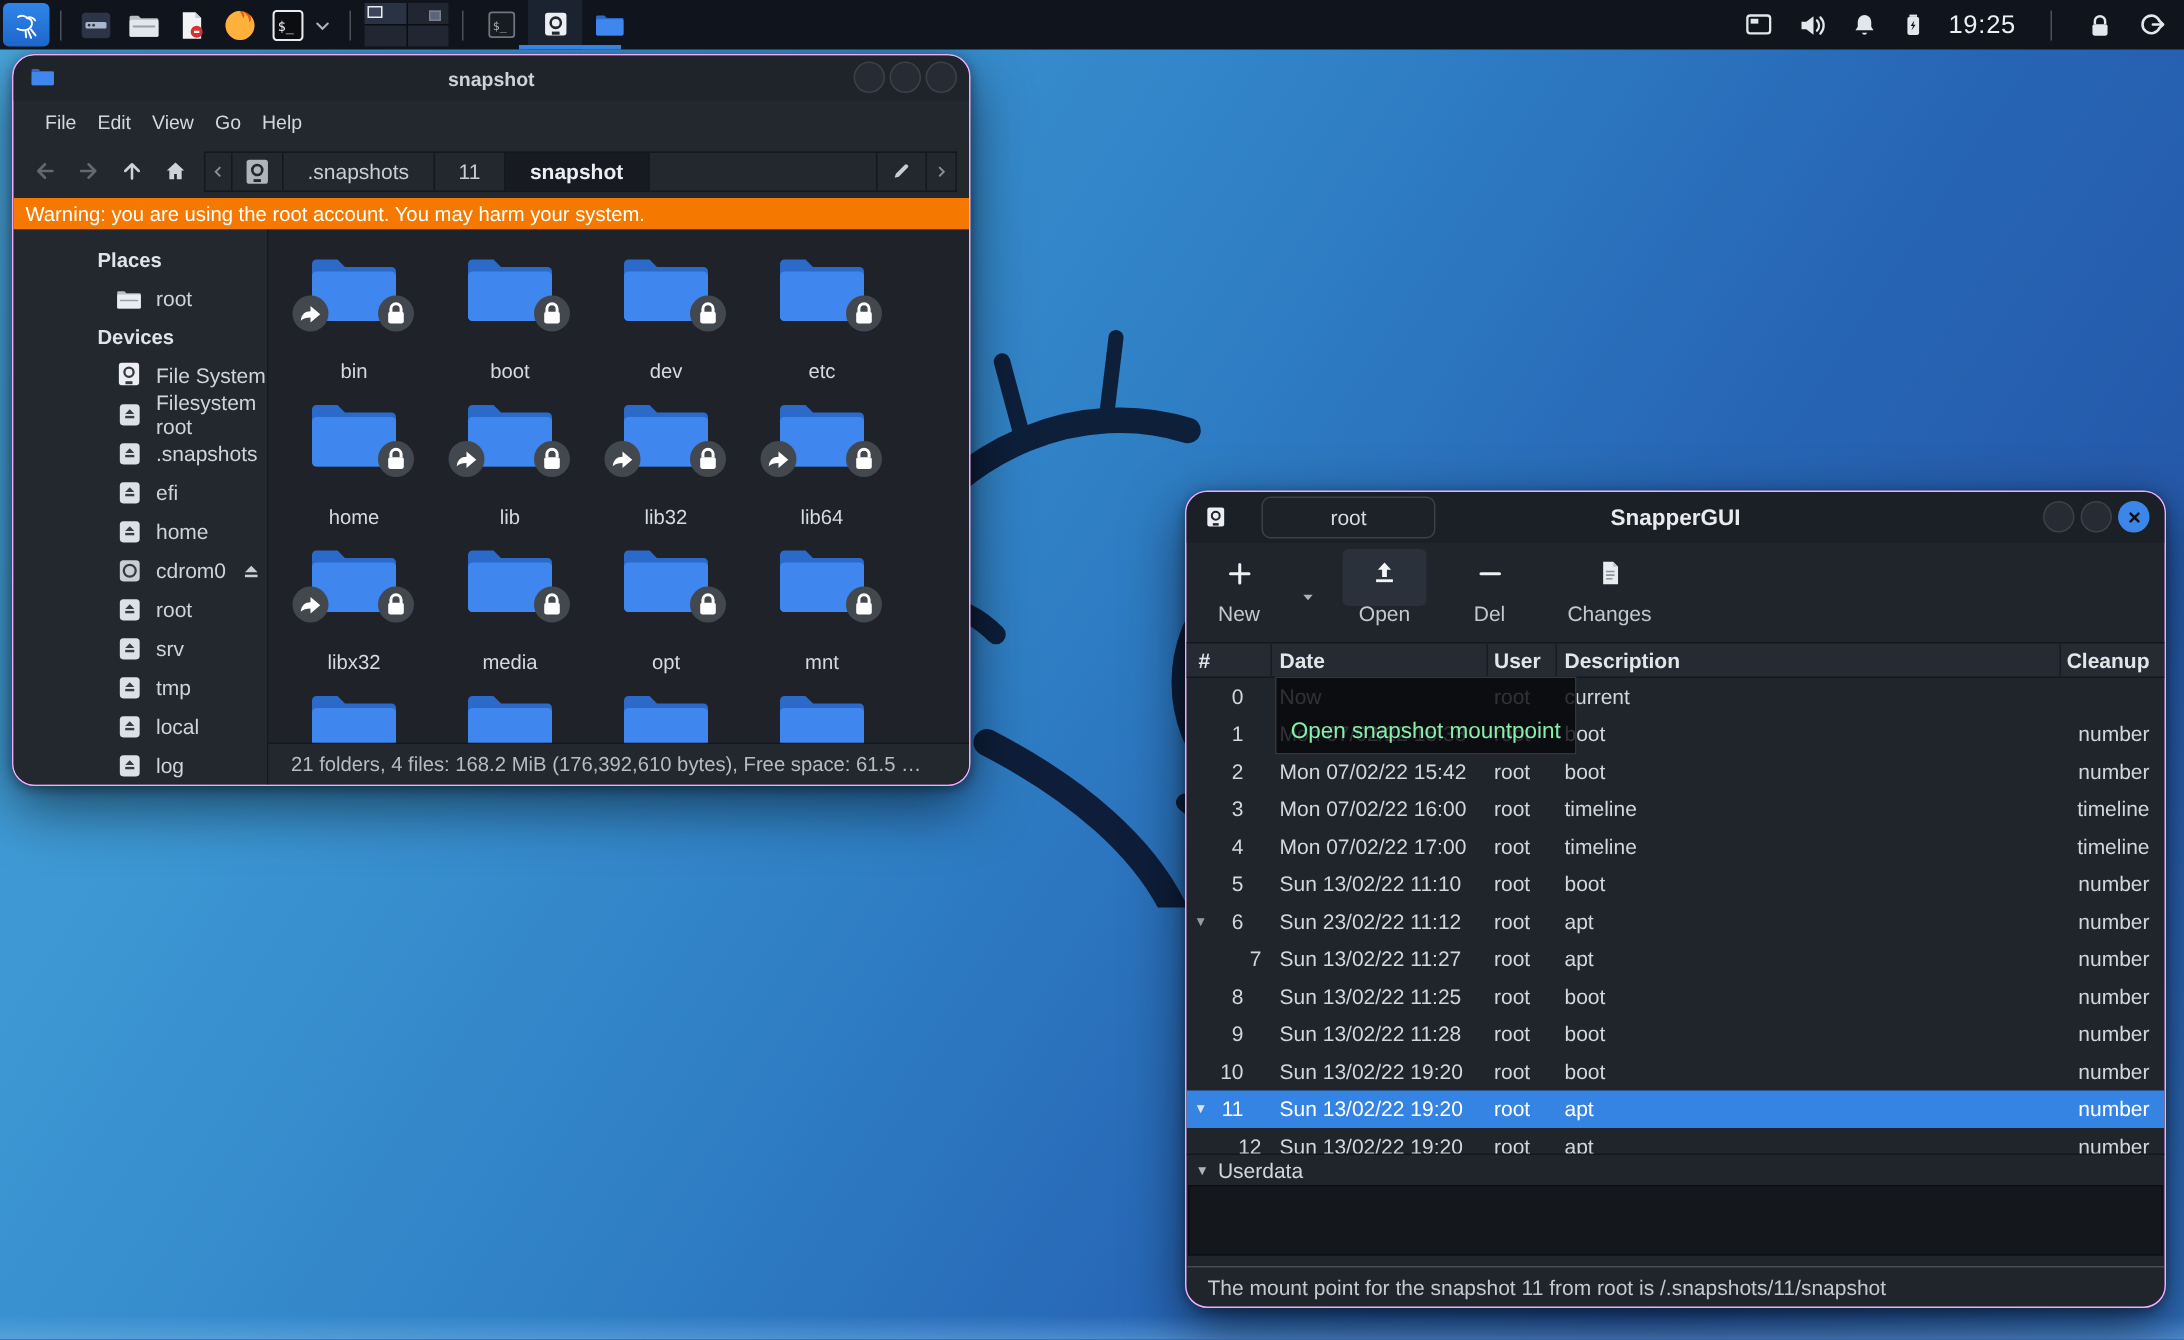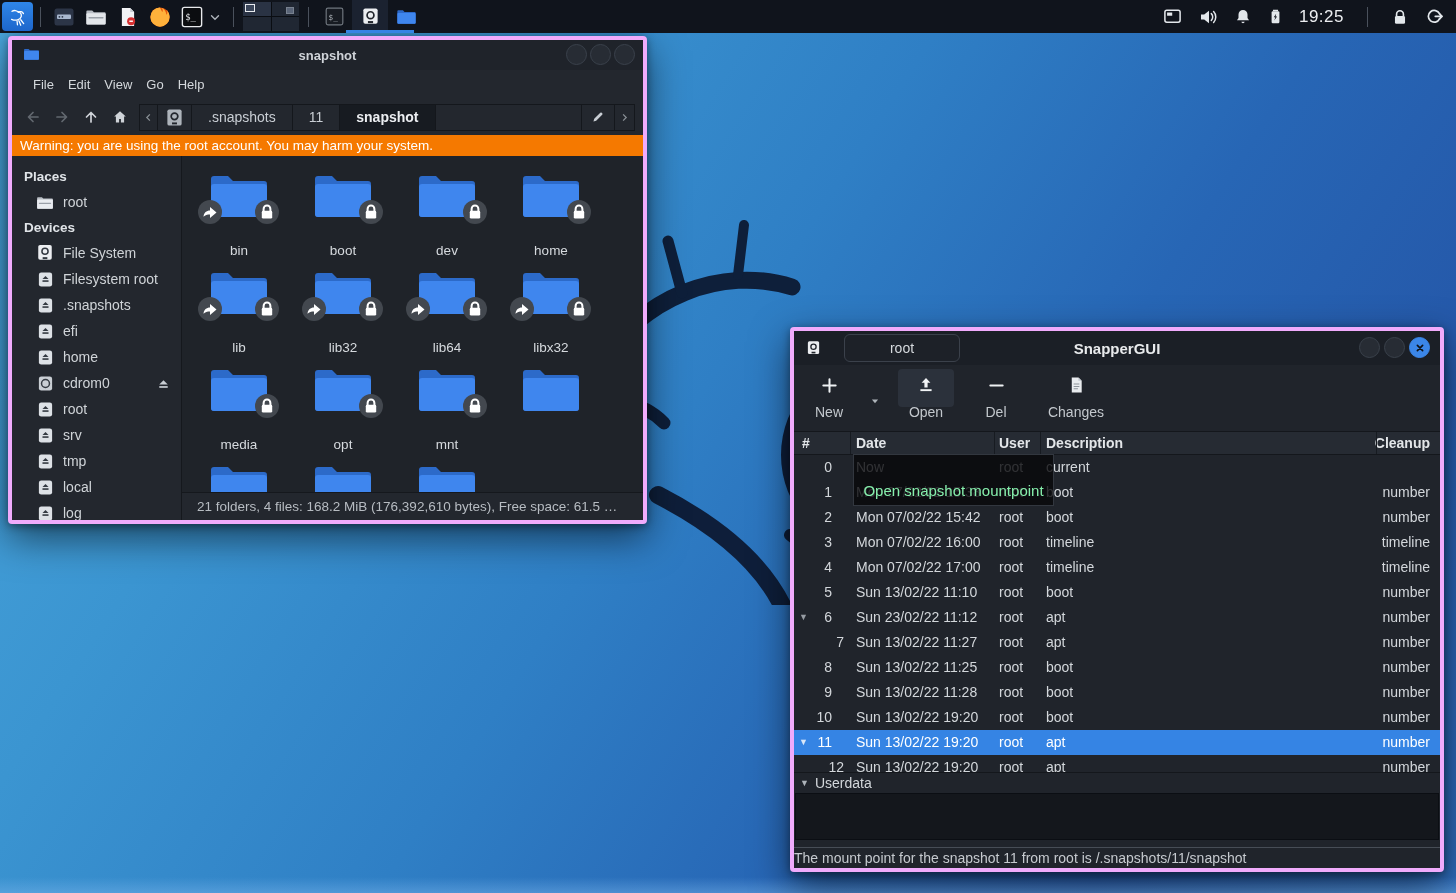--- a/index.html
+++ b/index.html
@@ -28,21 +28,21 @@
   .pager .cell.c1 { background:#2a3344; }
   .pager .w1 { position:absolute; left:2px; top:2px; width:10px; height:8px; border:1px solid #e8ebef; background:#3b465a; }
   .pager .w2 { position:absolute; left:14px; top:5px; width:8px; height:7px; background:#5a6578; border:1px solid #78818f; }
   .task { width:36px; height:33px; background:transparent; border:0; display:flex; align-items:center; justify-content:center; position:relative; cursor:pointer; }
   .task.active { background:#1b2230; }
   .task.active::after { content:""; position:absolute; left:-6px; right:-26px; bottom:0; height:3px; background:#3584e4; }
   .clock { font-size:17px; color:#eceef1; letter-spacing:.5px; }
   .p-icon { display:flex; align-items:center; justify-content:center; color:#e3e7eb; }
 
   
-  .win { position:absolute; border-radius:4px; box-shadow:0 14px 38px rgba(0,0,0,.55), 0 2px 8px rgba(0,0,0,.4); border:4px solid #f0abfc; overflow:hidden; }
+  .win { position:absolute; border-radius:15px; box-shadow:0 14px 38px rgba(0,0,0,.55), 0 2px 8px rgba(0,0,0,.4); border:1px solid #f0abfc; overflow:hidden; }
   .wbtn { width:21px; height:21px; border-radius:50%; background:#272c34; border:1px solid #3a414b; display:inline-flex; align-items:center; justify-content:center; cursor:pointer; }
   .wbtn.close-active { background:#3b86e8; border-color:#3b86e8; }
 
   
   .fm { left:8px; top:36px; width:639px; height:488px; background:#23272e; z-index:3; display:flex; flex-direction:column; }
   .fm-titlebar { height:30px; background:#1f232a; position:relative; display:flex; align-items:center; flex:none; }
   .fm-ticon { position:absolute; left:11px; top:7px; }
   .fm-title { position:absolute; left:0; right:0; text-align:center; font-size:13px; font-weight:bold; color:#cfd3d8; }
   .fm .wbtns { position:absolute; right:8px; top:4px; display:flex; gap:3px; }
   .fm-menubar { height:29px; display:flex; align-items:center; padding-left:14px; flex:none; }
@@ -54,21 +54,21 @@
   .bc > * { border-right:1px solid #14171c; display:flex; align-items:center; justify-content:center; }
   .bc-chev { width:18px; color:#8a9096; cursor:pointer; }
   .bc-drive { width:34px; cursor:pointer; }
   .bc-crumb { padding:0 16px; font-size:14px; color:#c9ced4; cursor:pointer; }
   .bc-crumb.active { background:#171b21; color:#eceef1; font-weight:bold; }
   .bc-fill { flex:1; border-right:0; }
   .bc-pencil { width:33px; color:#c9ced4; border-left:1px solid #14171c; border-right:0; cursor:pointer; }
   .bc-chev-r { width:20px; height:27px; border:1px solid #14171c; border-left:0; color:#8a9096; display:flex; align-items:center; justify-content:center; cursor:pointer; }
   .fm-warning { height:21px; background:#f57900; color:#fff; font-size:13.5px; line-height:21px; padding-left:8px; flex:none; }
   .fm-body { flex:1; display:flex; min-height:0; }
-  .fm-sidebar { width:170px; border-right:1px solid #15181d; padding-top:8px; background:#23272e; flex:none; overflow:hidden; }
+  .fm-sidebar { width:170px; border-right:1px solid #15181d; padding-top:8px; background:#23272e; flex:none; overflow:hidden;padding-left:44px; }
   .sb-header { font-size:13.5px; font-weight:bold; color:#e0e4e8; padding:5px 0 5px 12px; }
   .sb-item { height:26px; display:flex; align-items:center; gap:9px; padding-left:24px; font-size:14px; color:#d0d4d8; cursor:pointer; }
   .sb-ic { width:18px; height:18px; display:flex; align-items:center; justify-content:center; flex:none; }
   .sb-eject { margin-left:auto; margin-right:10px; display:flex; cursor:pointer; }
   .fm-main { flex:1; display:flex; flex-direction:column; min-width:0; }
   .fm-grid { flex:1; background:#1f2329; overflow:hidden; display:flex; flex-wrap:wrap; align-content:flex-start; padding:4px 0 0 5px; }
   .fcell { width:104px; height:97px; display:flex; flex-direction:column; align-items:center; cursor:pointer; }
   .ficon { width:64px; height:52px; position:relative; margin-top:9px; flex:none; }
   .emblem { position:absolute; width:26px; height:26px; }
   .em-link { left:-10px; bottom:-4px; }
@@ -108,21 +108,21 @@
   .child .r-num { width:42px; }
   .r-date { position:absolute; left:62px; }
   .r-user { position:absolute; left:205px; }
   .r-desc { position:absolute; left:252px; }
   .r-clean { position:absolute; right:10px; text-align:right; }
   .sn-ud-header { height:21px; border-top:1px solid #14171c; display:flex; align-items:center; gap:6px; padding-left:6px;
     font-size:14px; color:#d3d7db; flex:none; cursor:pointer; }
   .sn-ud-header .tri { font-size:9px; color:#aeb4ba; }
   .sn-ud-box { height:47px; margin:0 1px; background:#14171c; border:1px solid #0b0e13; flex:none; }
   .sn-gap { height:7px; flex:none; }
-  .sn-statusbar { flex:1; border-top:1px solid #474d56; font-size:14px; color:#c6cacf; display:flex; align-items:center; }
+  .sn-statusbar { flex:1; border-top:1px solid #474d56; font-size:14px; color:#c6cacf; display:flex; align-items:center; padding-left:14px; }
   svg { display:block; }
 </style>
 </head>
 <body>
 
 <div class="desktop">
   <svg class="dragon" width="520" height="400" viewBox="0 0 520 400">
     <g fill="none" stroke="#0d1a33" stroke-linecap="round">
       <circle cx="340" cy="250" r="88" stroke-width="22"></circle>
       <circle cx="472" cy="262" r="72" stroke-width="20"></circle>
@@ -553,20 +553,36 @@
                 <rect x="4" y="15" width="56" height="33" rx="3" fill="#3f86ee"></rect>
               </svg>
               <span class="emblem em-lock">
                 <svg width="26" height="26" viewBox="0 0 26 26">
                   <circle cx="13" cy="13" r="12" fill="#43484f"></circle>
                   <path d="M9.6 12V9.9a3.4 3.4 0 0 1 6.8 0V12" fill="none" stroke="#fff" stroke-width="2"></path>
                   <rect x="7.8" y="11.8" width="10.4" height="7.8" rx="1.4" fill="#fff"></rect>
                 </svg>
               </span>
             </div>
+            <div class="flabel">etc</div>
+          </div>
+          <div class="fcell">
+            <div class="ficon">
+              <svg width="64" height="52" viewBox="0 0 64 52">
+                <path d="M4 45 V10 a3 3 0 0 1 3-3 h14 l5 5 h31 a3 3 0 0 1 3 3 v30 a3 3 0 0 1 -3 3 H7 a3 3 0 0 1 -3 -3 z" fill="#2c6ac9"></path>
+                <rect x="4" y="15" width="56" height="33" rx="3" fill="#3f86ee"></rect>
+              </svg>
+              <span class="emblem em-lock">
+                <svg width="26" height="26" viewBox="0 0 26 26">
+                  <circle cx="13" cy="13" r="12" fill="#43484f"></circle>
+                  <path d="M9.6 12V9.9a3.4 3.4 0 0 1 6.8 0V12" fill="none" stroke="#fff" stroke-width="2"></path>
+                  <rect x="7.8" y="11.8" width="10.4" height="7.8" rx="1.4" fill="#fff"></rect>
+                </svg>
+              </span>
+            </div>
             <div class="flabel">home</div>
           </div>
           <div class="fcell">
             <div class="ficon">
               <svg width="64" height="52" viewBox="0 0 64 52">
                 <path d="M4 45 V10 a3 3 0 0 1 3-3 h14 l5 5 h31 a3 3 0 0 1 3 3 v30 a3 3 0 0 1 -3 3 H7 a3 3 0 0 1 -3 -3 z" fill="#2c6ac9"></path>
                 <rect x="4" y="15" width="56" height="33" rx="3" fill="#3f86ee"></rect>
               </svg>
               <span class="emblem em-link">
                 <svg width="26" height="26" viewBox="0 0 26 26">

